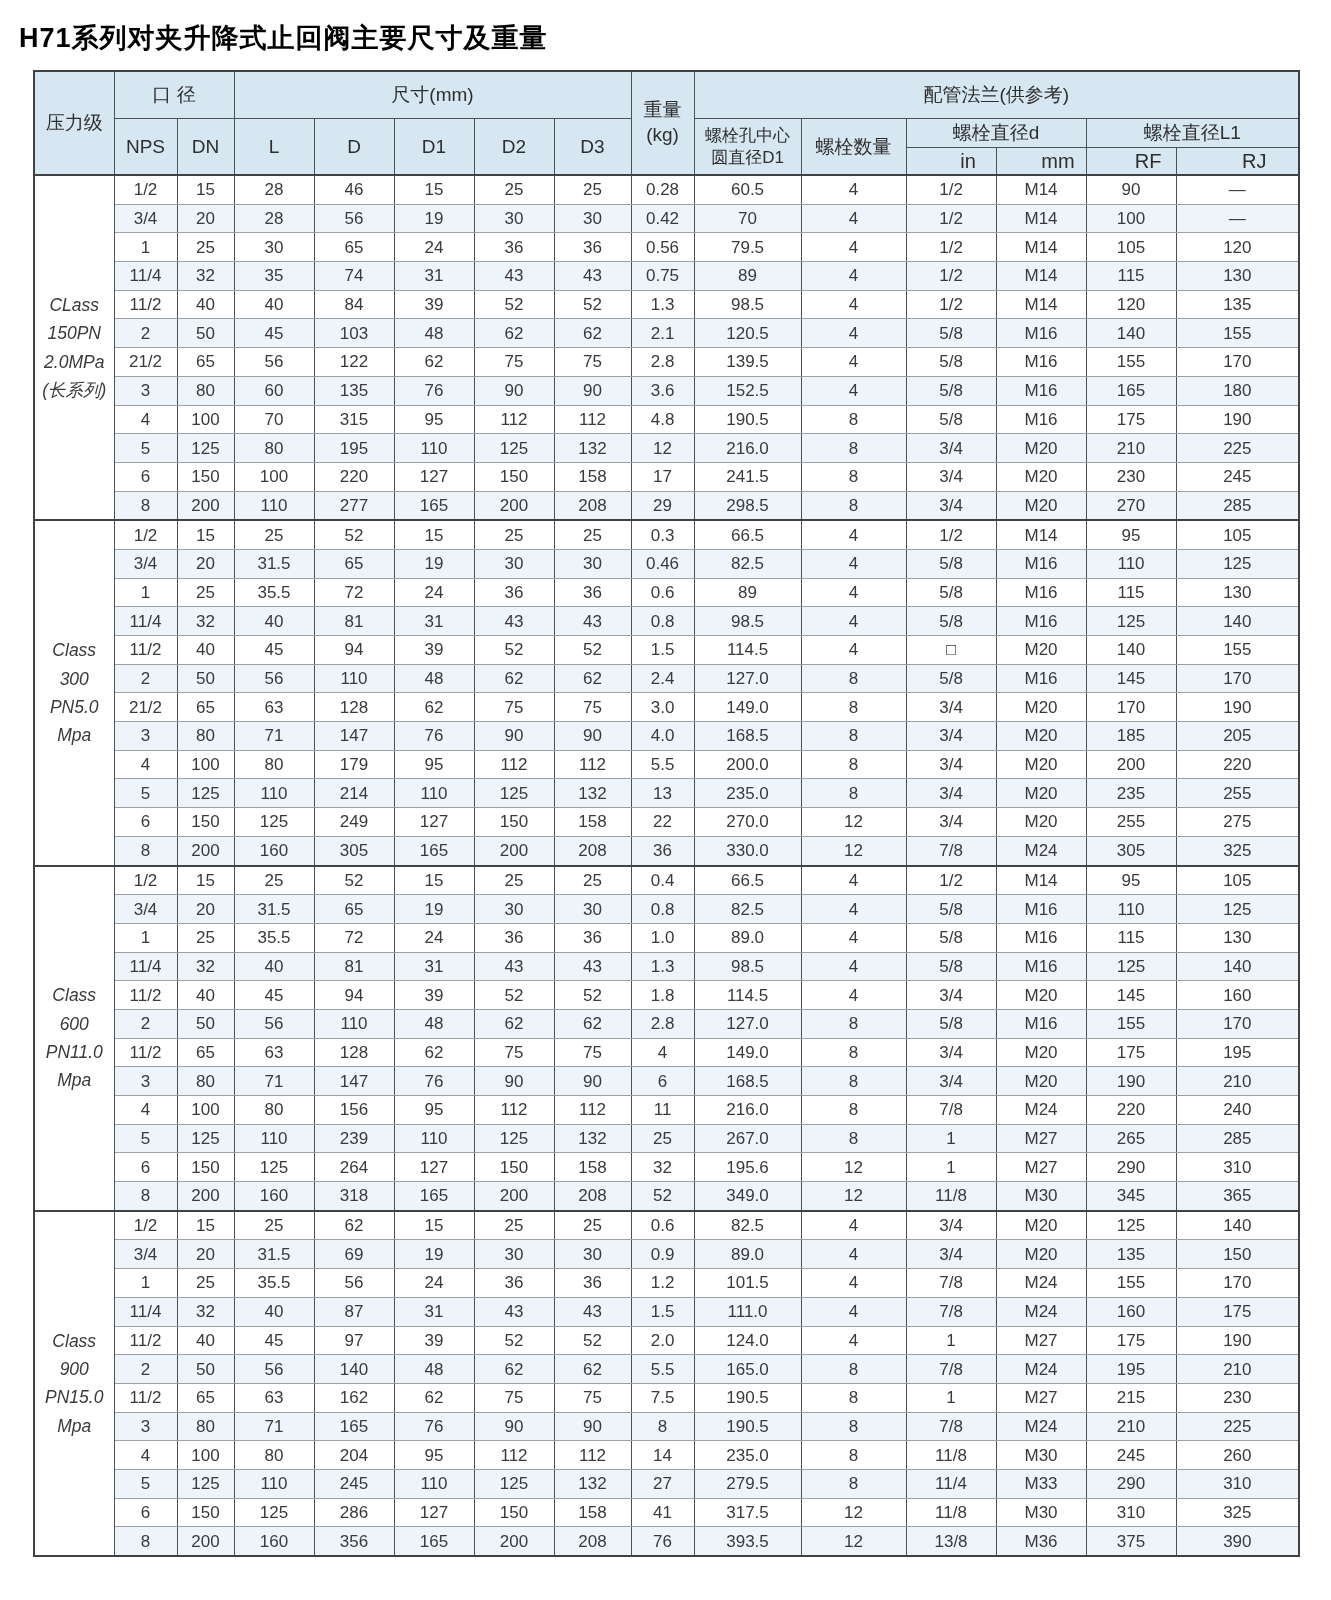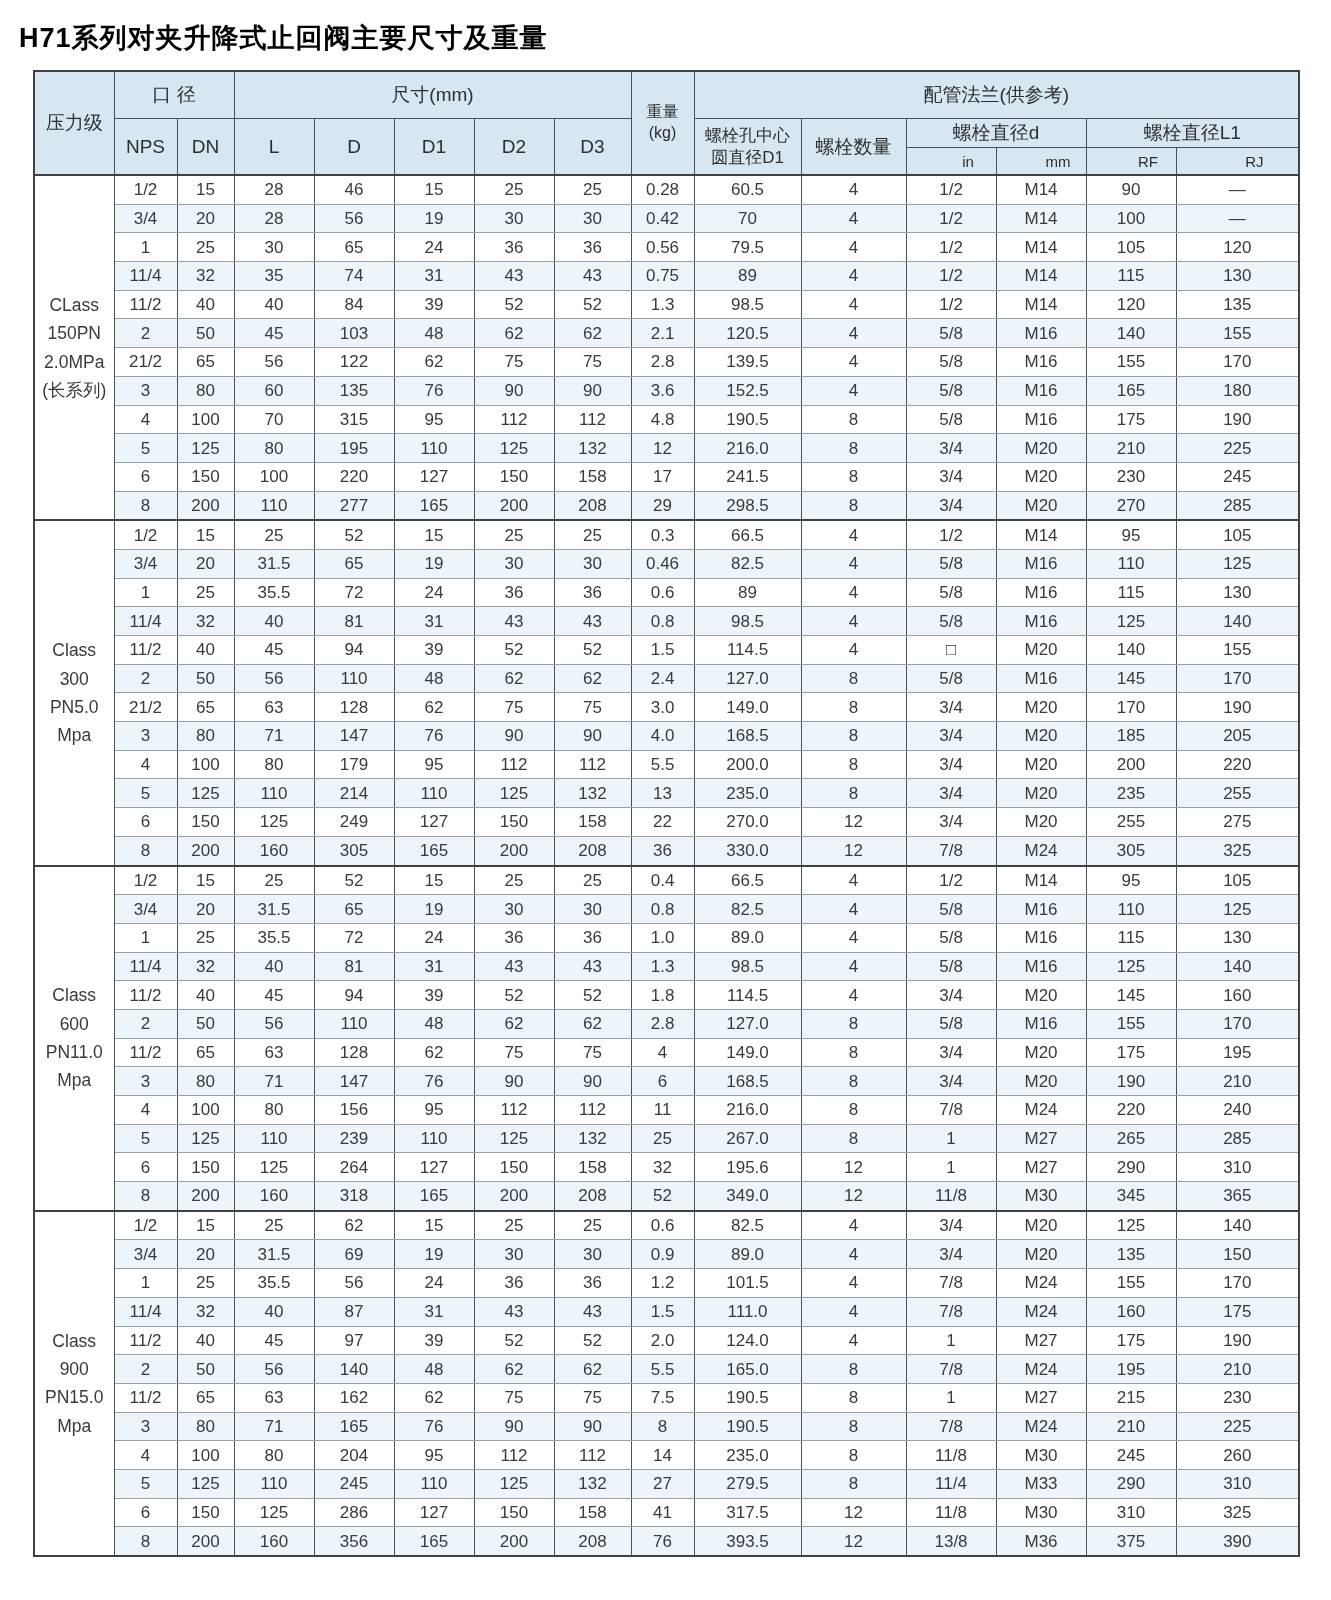--- a/index.html
+++ b/index.html
@@ -33,43 +33,43 @@
   
   thead th{
     background:#d7e7f2;
     font-weight:normal;
     font-size:19px;
     color:#2e2e2e;
     border:1px solid #4c5155;
   }
   tr.hrow1 th{height:46px;}
   tr.hrow2 th{height:28px;}
-  tr.hrow3 th{height:26px; font-size:15px;padding-left:34px;}
+  tr.hrow3 th{height:26px; font-size:20px;padding-left:34px;}
   th.two-line{line-height:1.25; font-size:17px;}
   th.two-line span{display:block;}
-  th.weight-head span{display:block; line-height:1.3; font-size:16px;}
+  th.weight-head span{display:block; line-height:1.3; font-size:19px;}
   
   tbody td{
     height:27.7px;
     font-size:17px;
     line-height:1;
     background:#ffffff;
     border-left:1px solid #4c5155;
     border-right:1px solid #4c5155;
     border-top:1px solid #9aa0a6;
     border-bottom:1px solid #9aa0a6;
     color:#3a3a3a;
   }
   tbody tr.stripe td{background:#edf4fa;}
   tbody td.class-cell{
     background:#ffffff;
     font-size:17.5px;
     white-space:normal;
   }
-  tbody td.class-cell span{display:block; line-height:1.62;}
+  tbody td.class-cell span{display:block; line-height:1.62;font-style:italic;}
   tbody tr.group-start td{border-top:2px solid #3f4245;}
 </style>
 </head>
 <body>
 
 <h1 class="page-title">H71系列对夹升降式止回阀主要尺寸及重量</h1>
 
 <table class="spec">
   <colgroup>
     <col style="width:80px">

